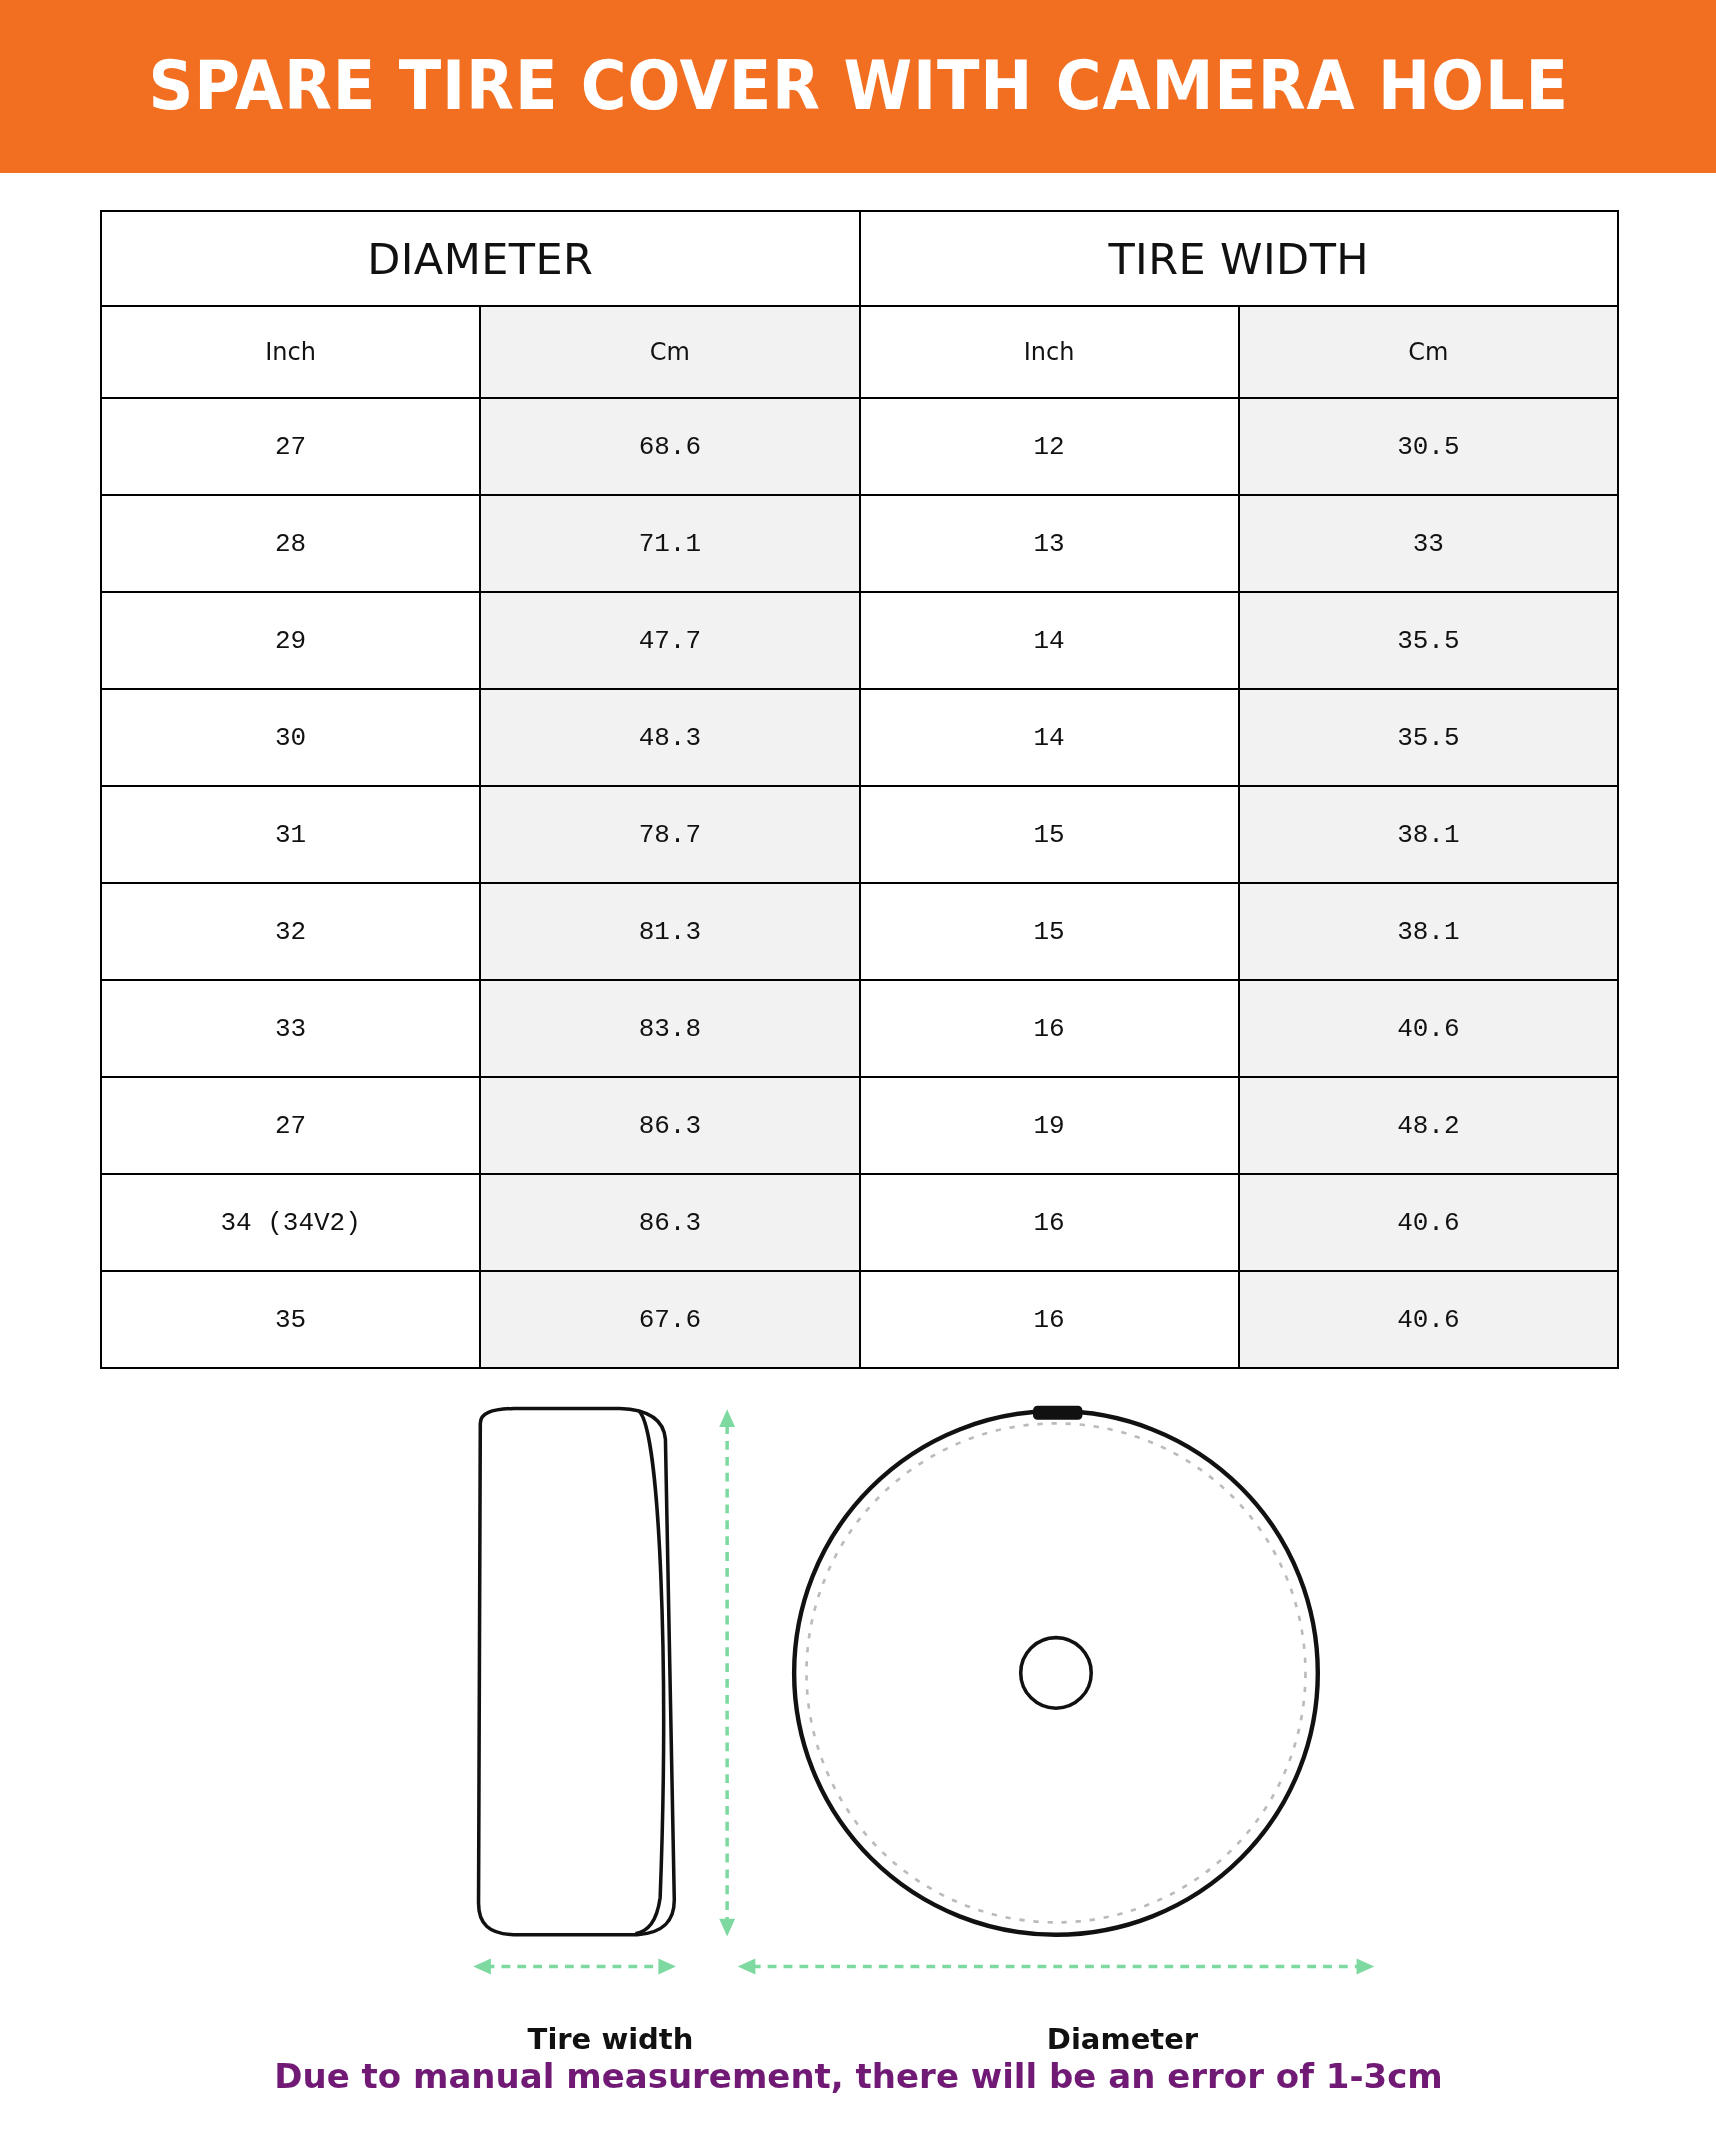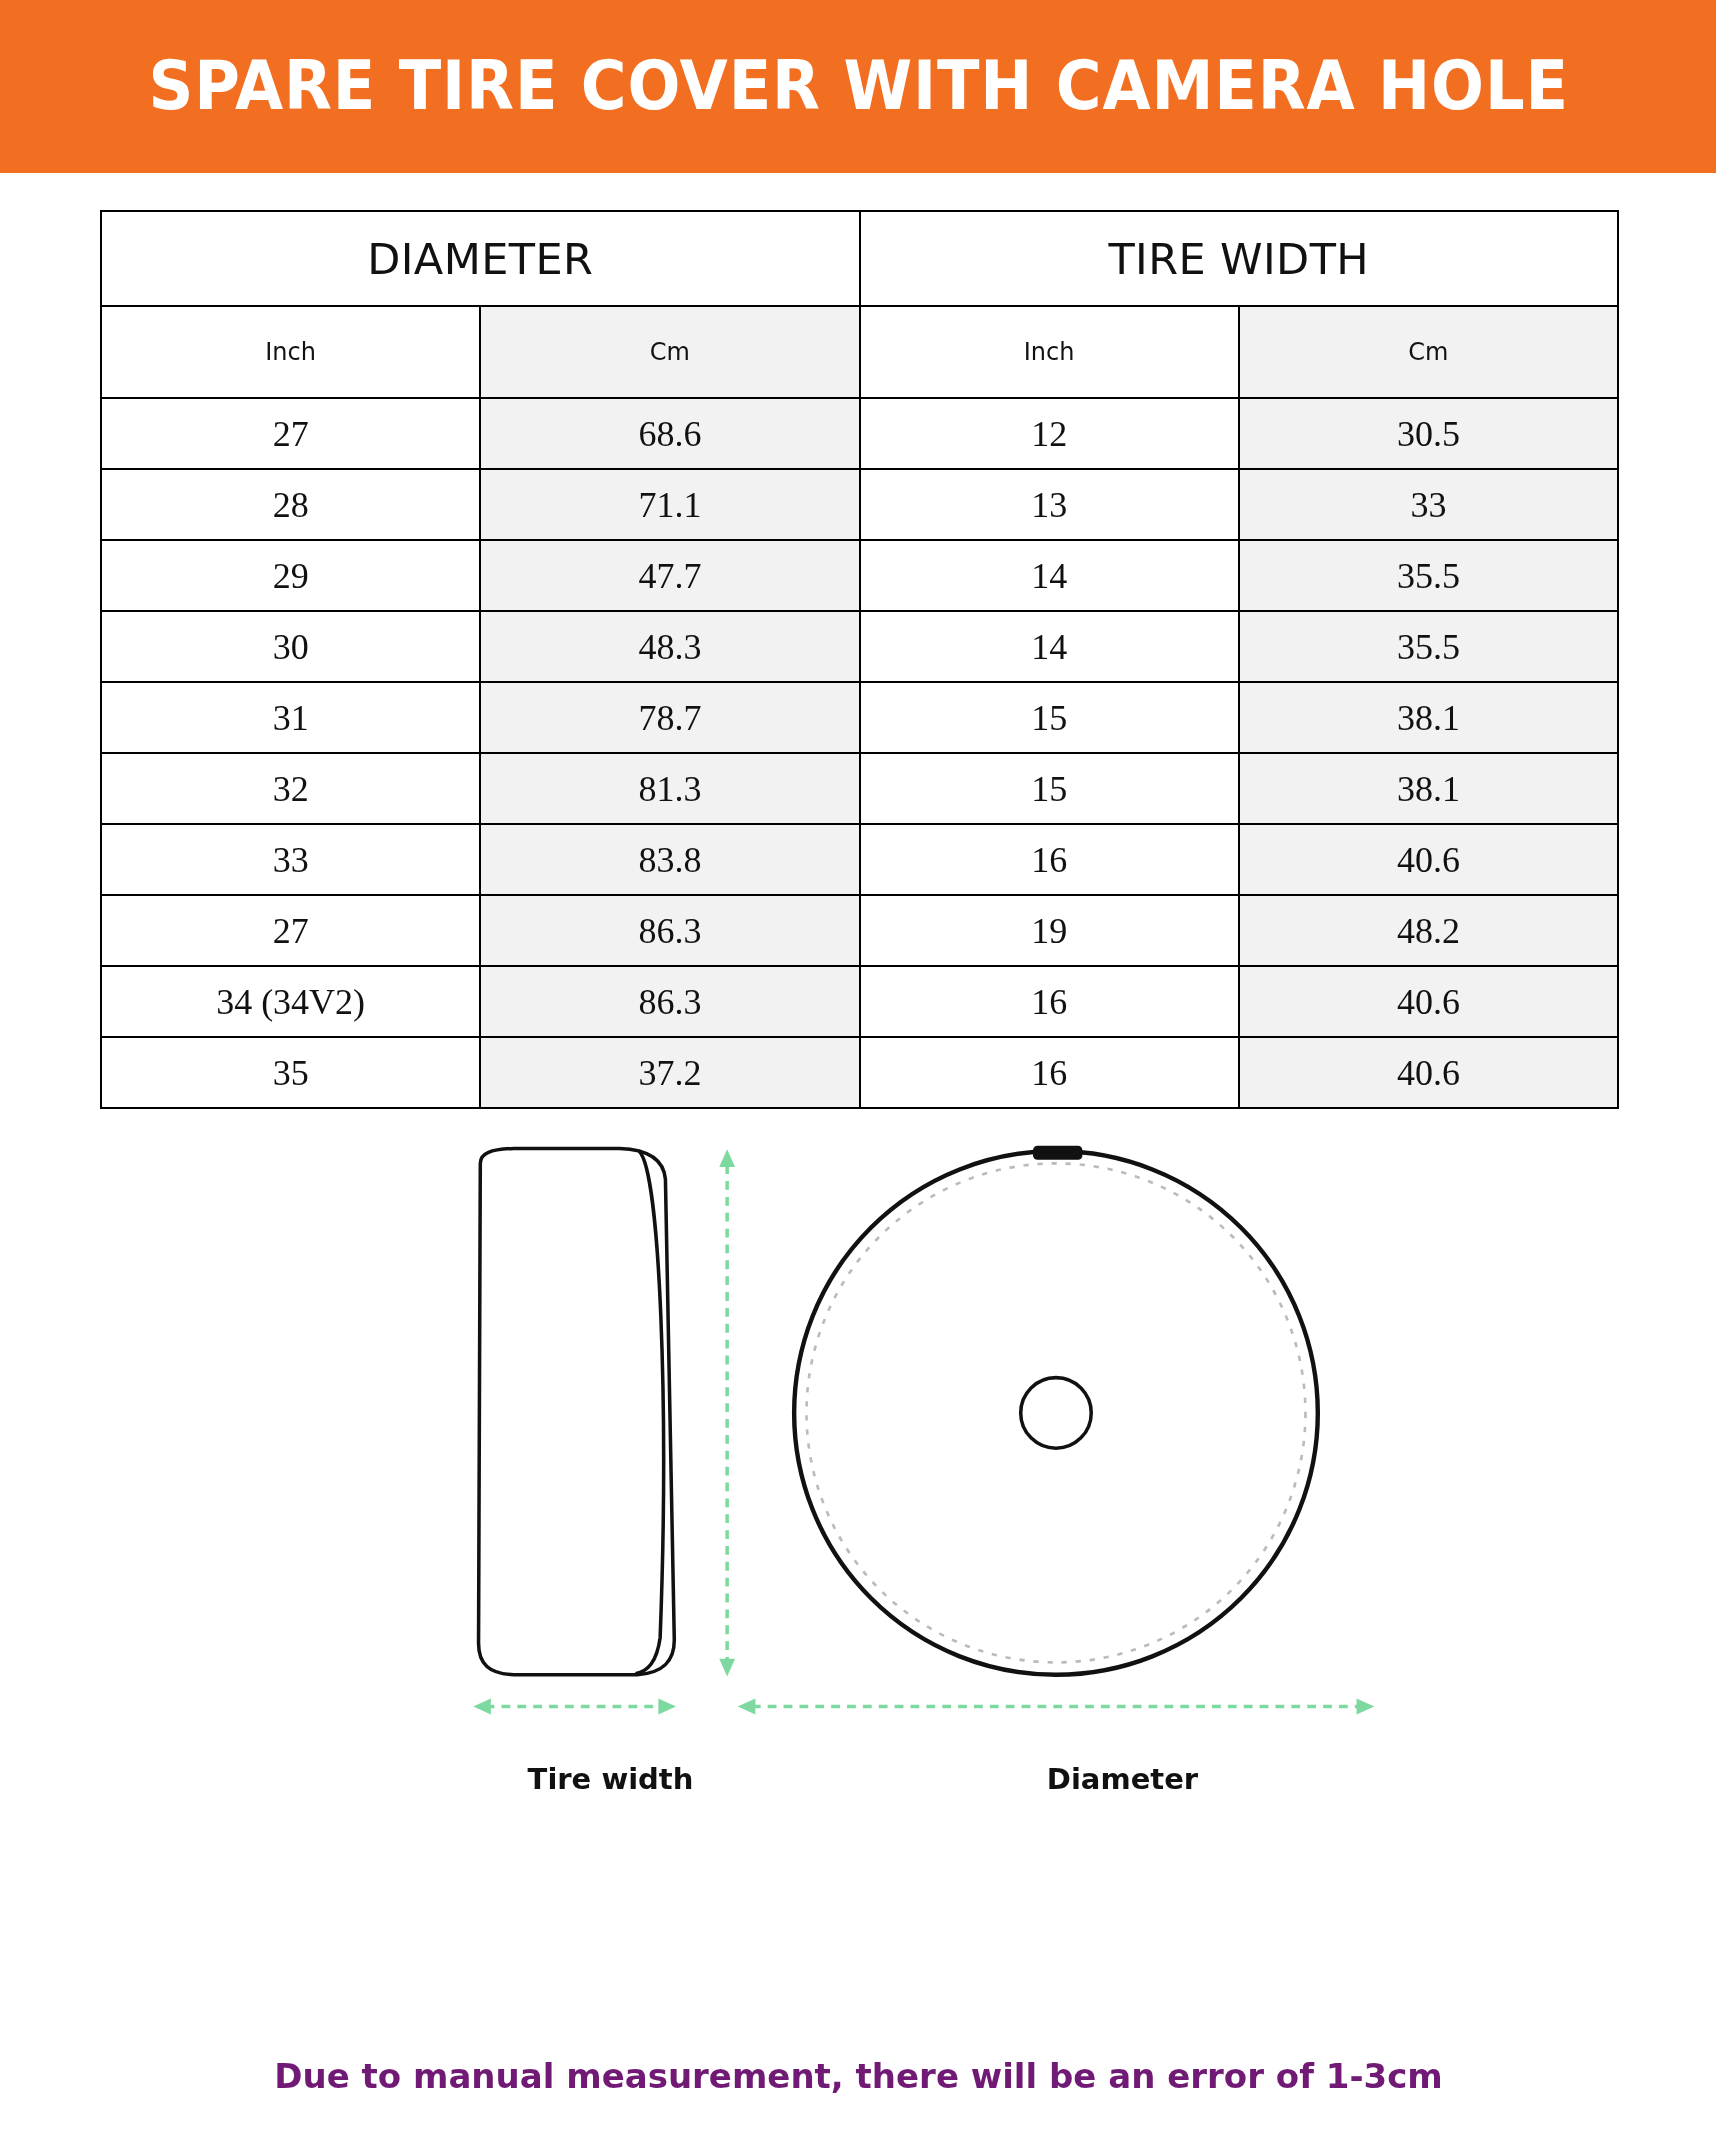--- a/index.html
+++ b/index.html
@@ -59,23 +59,23 @@
     height: 95px;
     letter-spacing: 0.4px;
   }
   .unit-head {
     font-family: "DejaVu Sans", sans-serif;
     font-weight: bold;
     font-size: 24px;
     height: 92px;
   }
   .cell {
-    font-size: 36px;
-    height: 71px;
-    font-family: Liberation Serif, serif;
+    font-size: 26px;
+    height: 97px;
+    font-family: Liberation Mono, monospace;
   }
   .shade { background: #F2F2F2; }
 
   
   .diagram {
     position: relative;
     margin: 35px auto 0 auto;
     width: 1519px;
     height: 670px;
   }
@@ -184,21 +184,21 @@
         <td class="cell shade">48.2</td>
       </tr>
       <tr>
         <td class="cell">34 (34V2)</td>
         <td class="cell shade">86.3</td>
         <td class="cell">16</td>
         <td class="cell shade">40.6</td>
       </tr>
       <tr>
         <td class="cell">35</td>
-        <td class="cell shade">37.2</td>
+        <td class="cell shade">67.6</td>
         <td class="cell">16</td>
         <td class="cell shade">40.6</td>
       </tr>
     </tbody>
   </table>
 </div>
 
 <div class="diagram">
   <svg width="1519" height="670" viewBox="0 0 1722 760" xmlns="http://www.w3.org/2000/svg">
 

